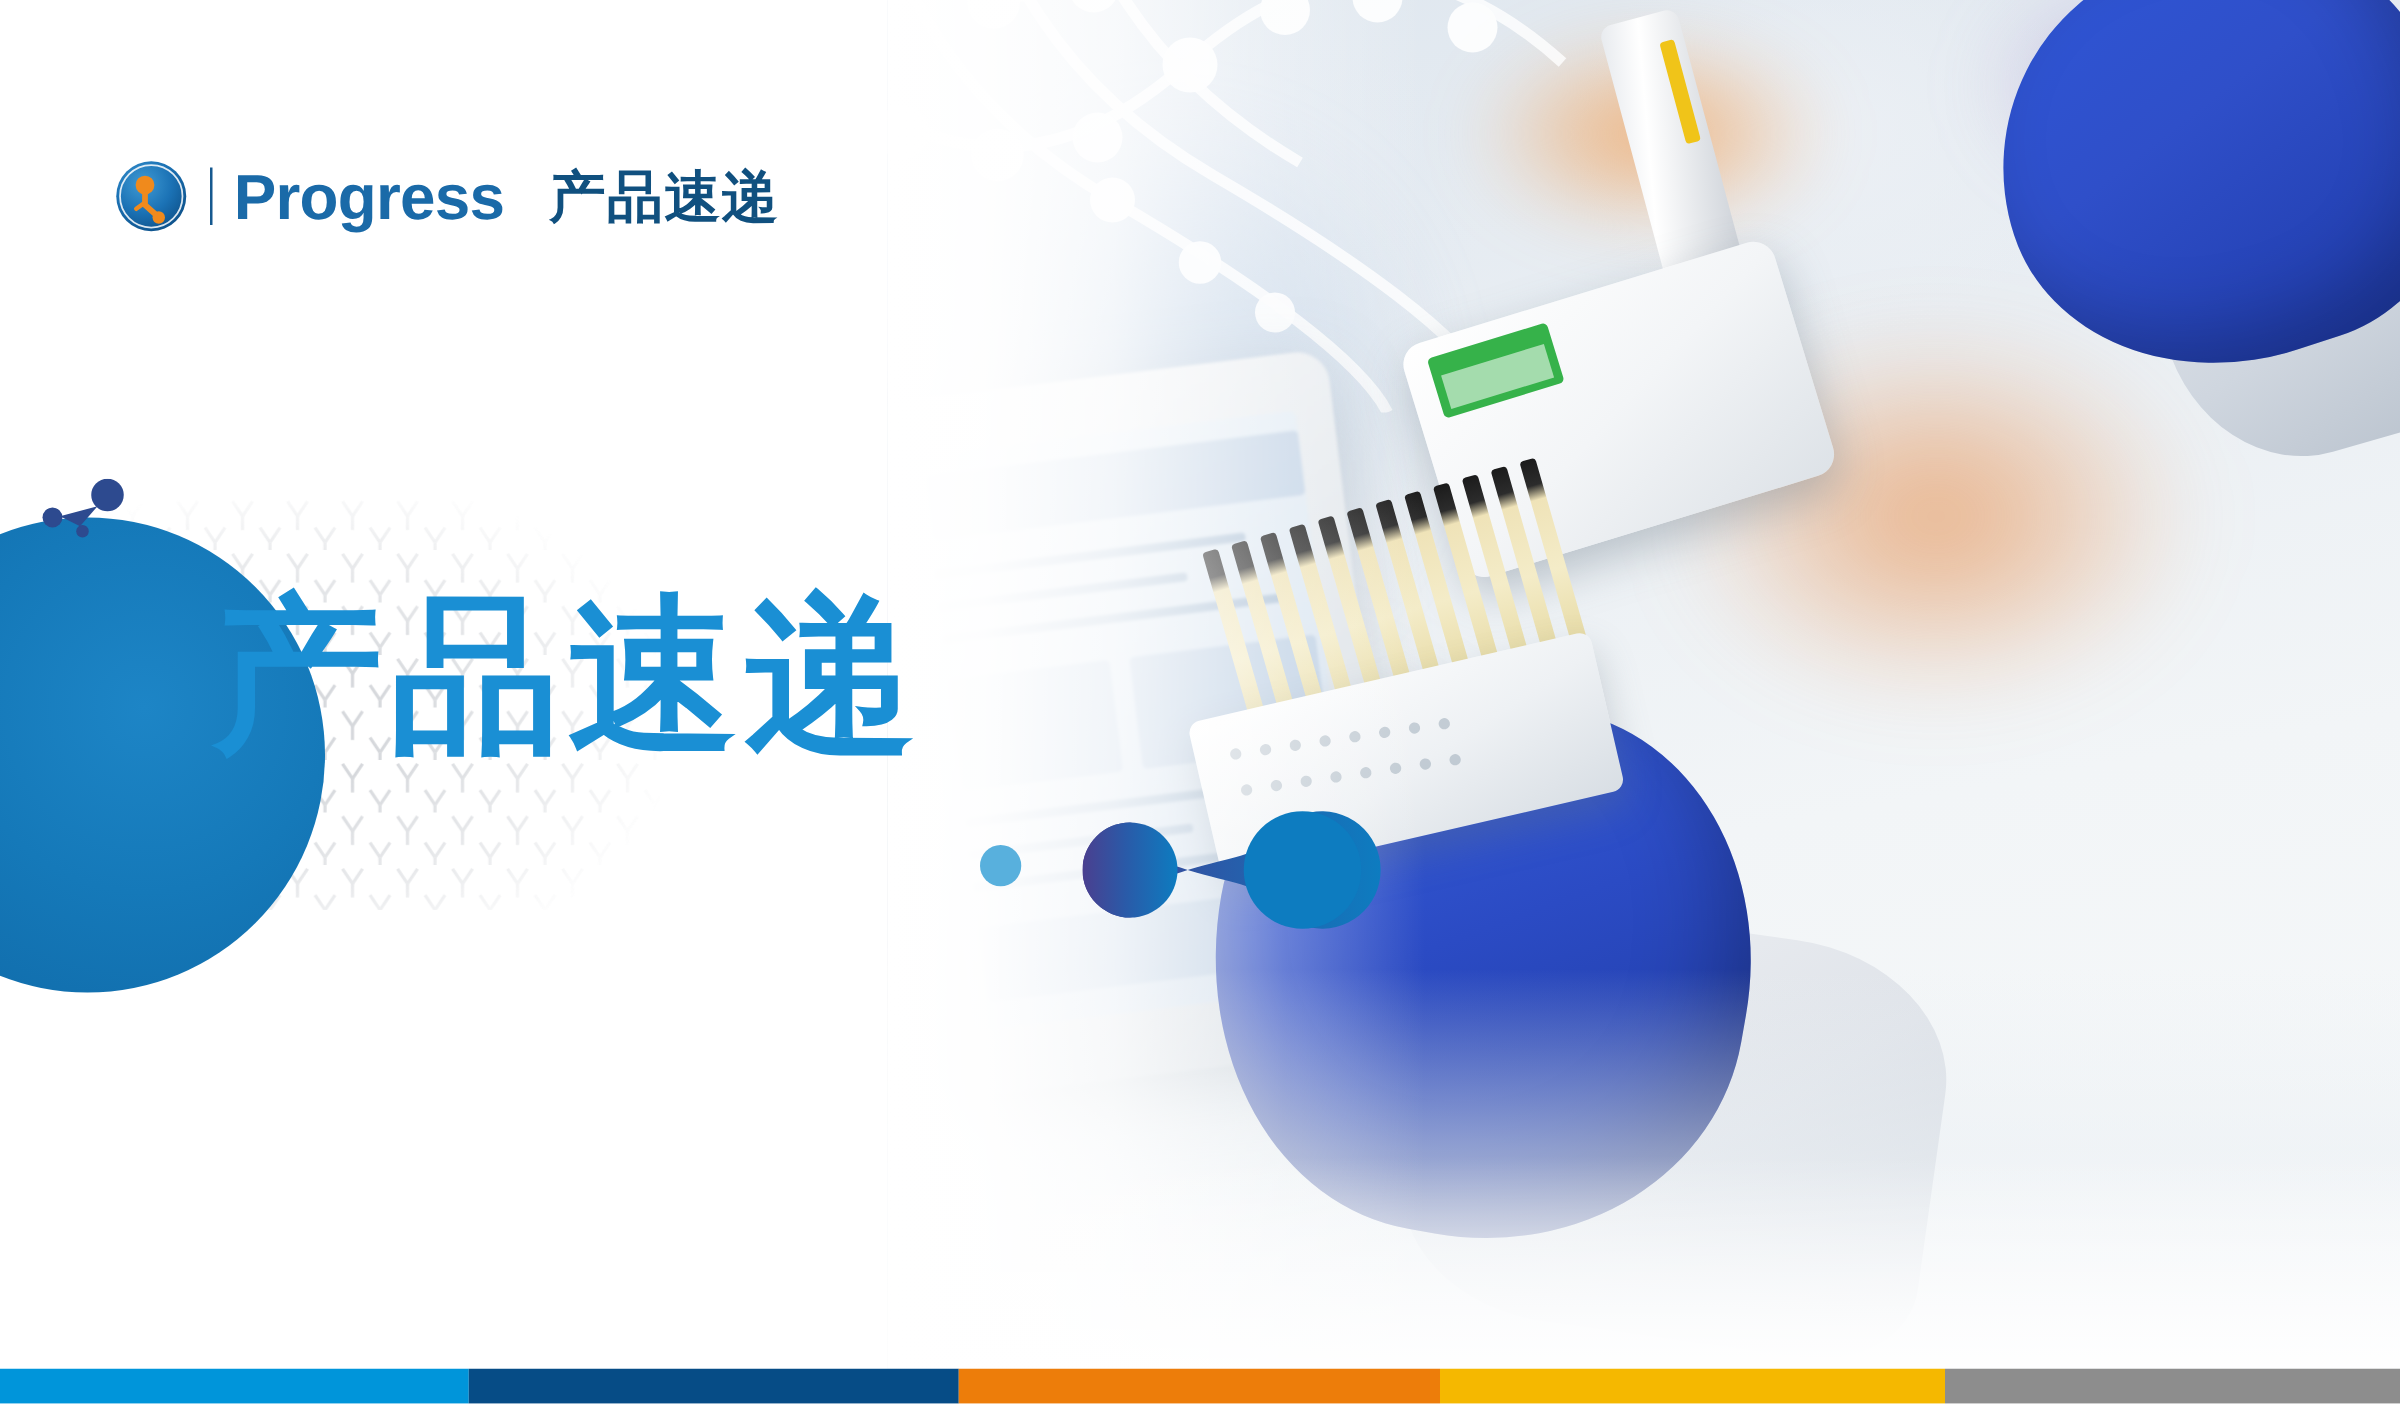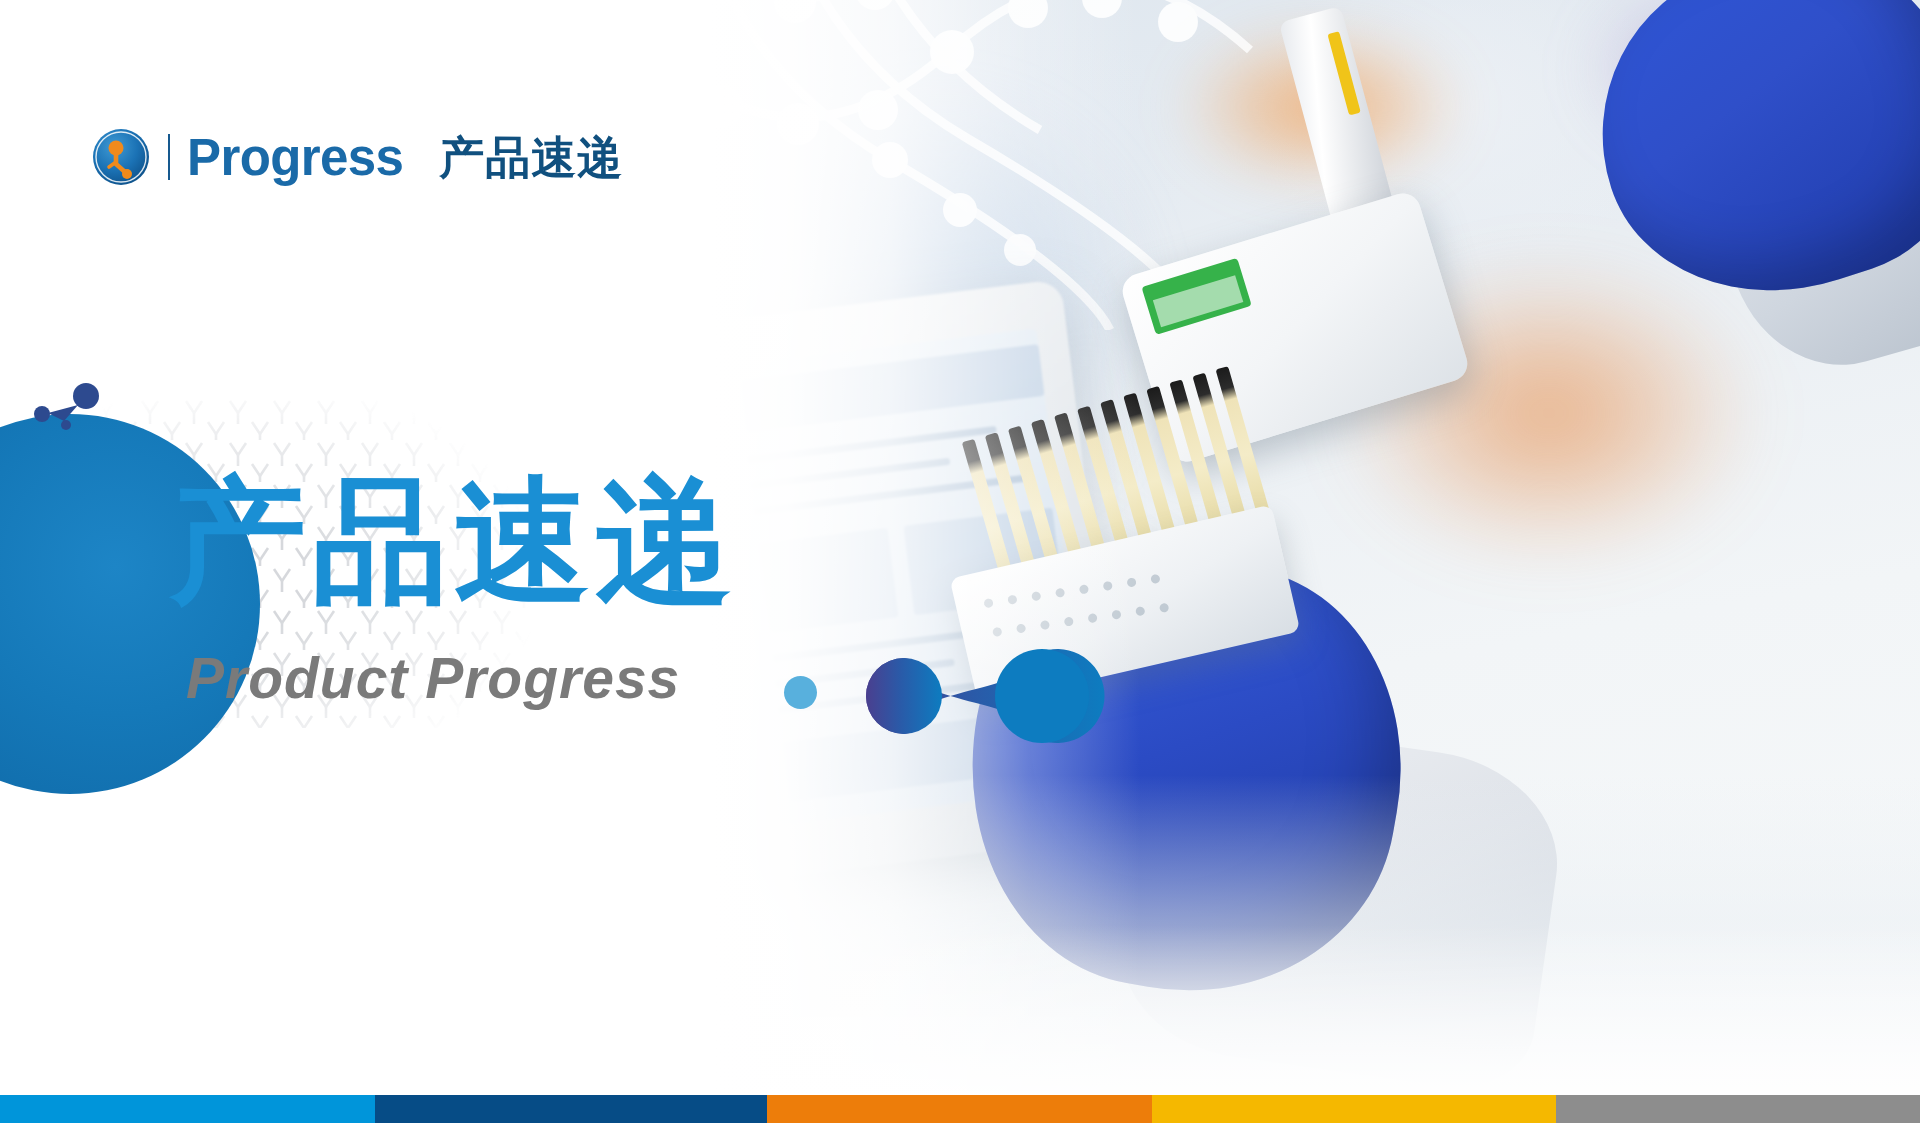--- a/index.html
+++ b/index.html
@@ -520,21 +520,20 @@
       <path d="M24,27 L24,36 L33,44" stroke="#f08a1c" stroke-width="4.6" fill="none" stroke-linecap="round"></path>
       <circle cx="35" cy="46" r="5" fill="#f08a1c"></circle>
       <path d="M24,34 L17,39" stroke="#f08a1c" stroke-width="3.6" fill="none" stroke-linecap="round"></path>
     </svg>
     <div class="logo-divider"></div>
     <div class="logo-en">Progress</div>
     <div class="logo-cn">产品速递</div>
   </div>
 
   <div class="title-cn">产品速递</div>
-  <div class="title-en">Product Progress</div>
 
   <div class="dot-small"></div>
 
   <svg class="molecule-big" viewBox="0 0 260 108">
     <defs>
       <linearGradient id="molg" x1="0" y1="0" x2="1" y2="0">
         <stop offset="0%" stop-color="#4a3f8f"></stop>
         <stop offset="45%" stop-color="#2a5aa8"></stop>
         <stop offset="100%" stop-color="#0d7cc0"></stop>
       </linearGradient>

